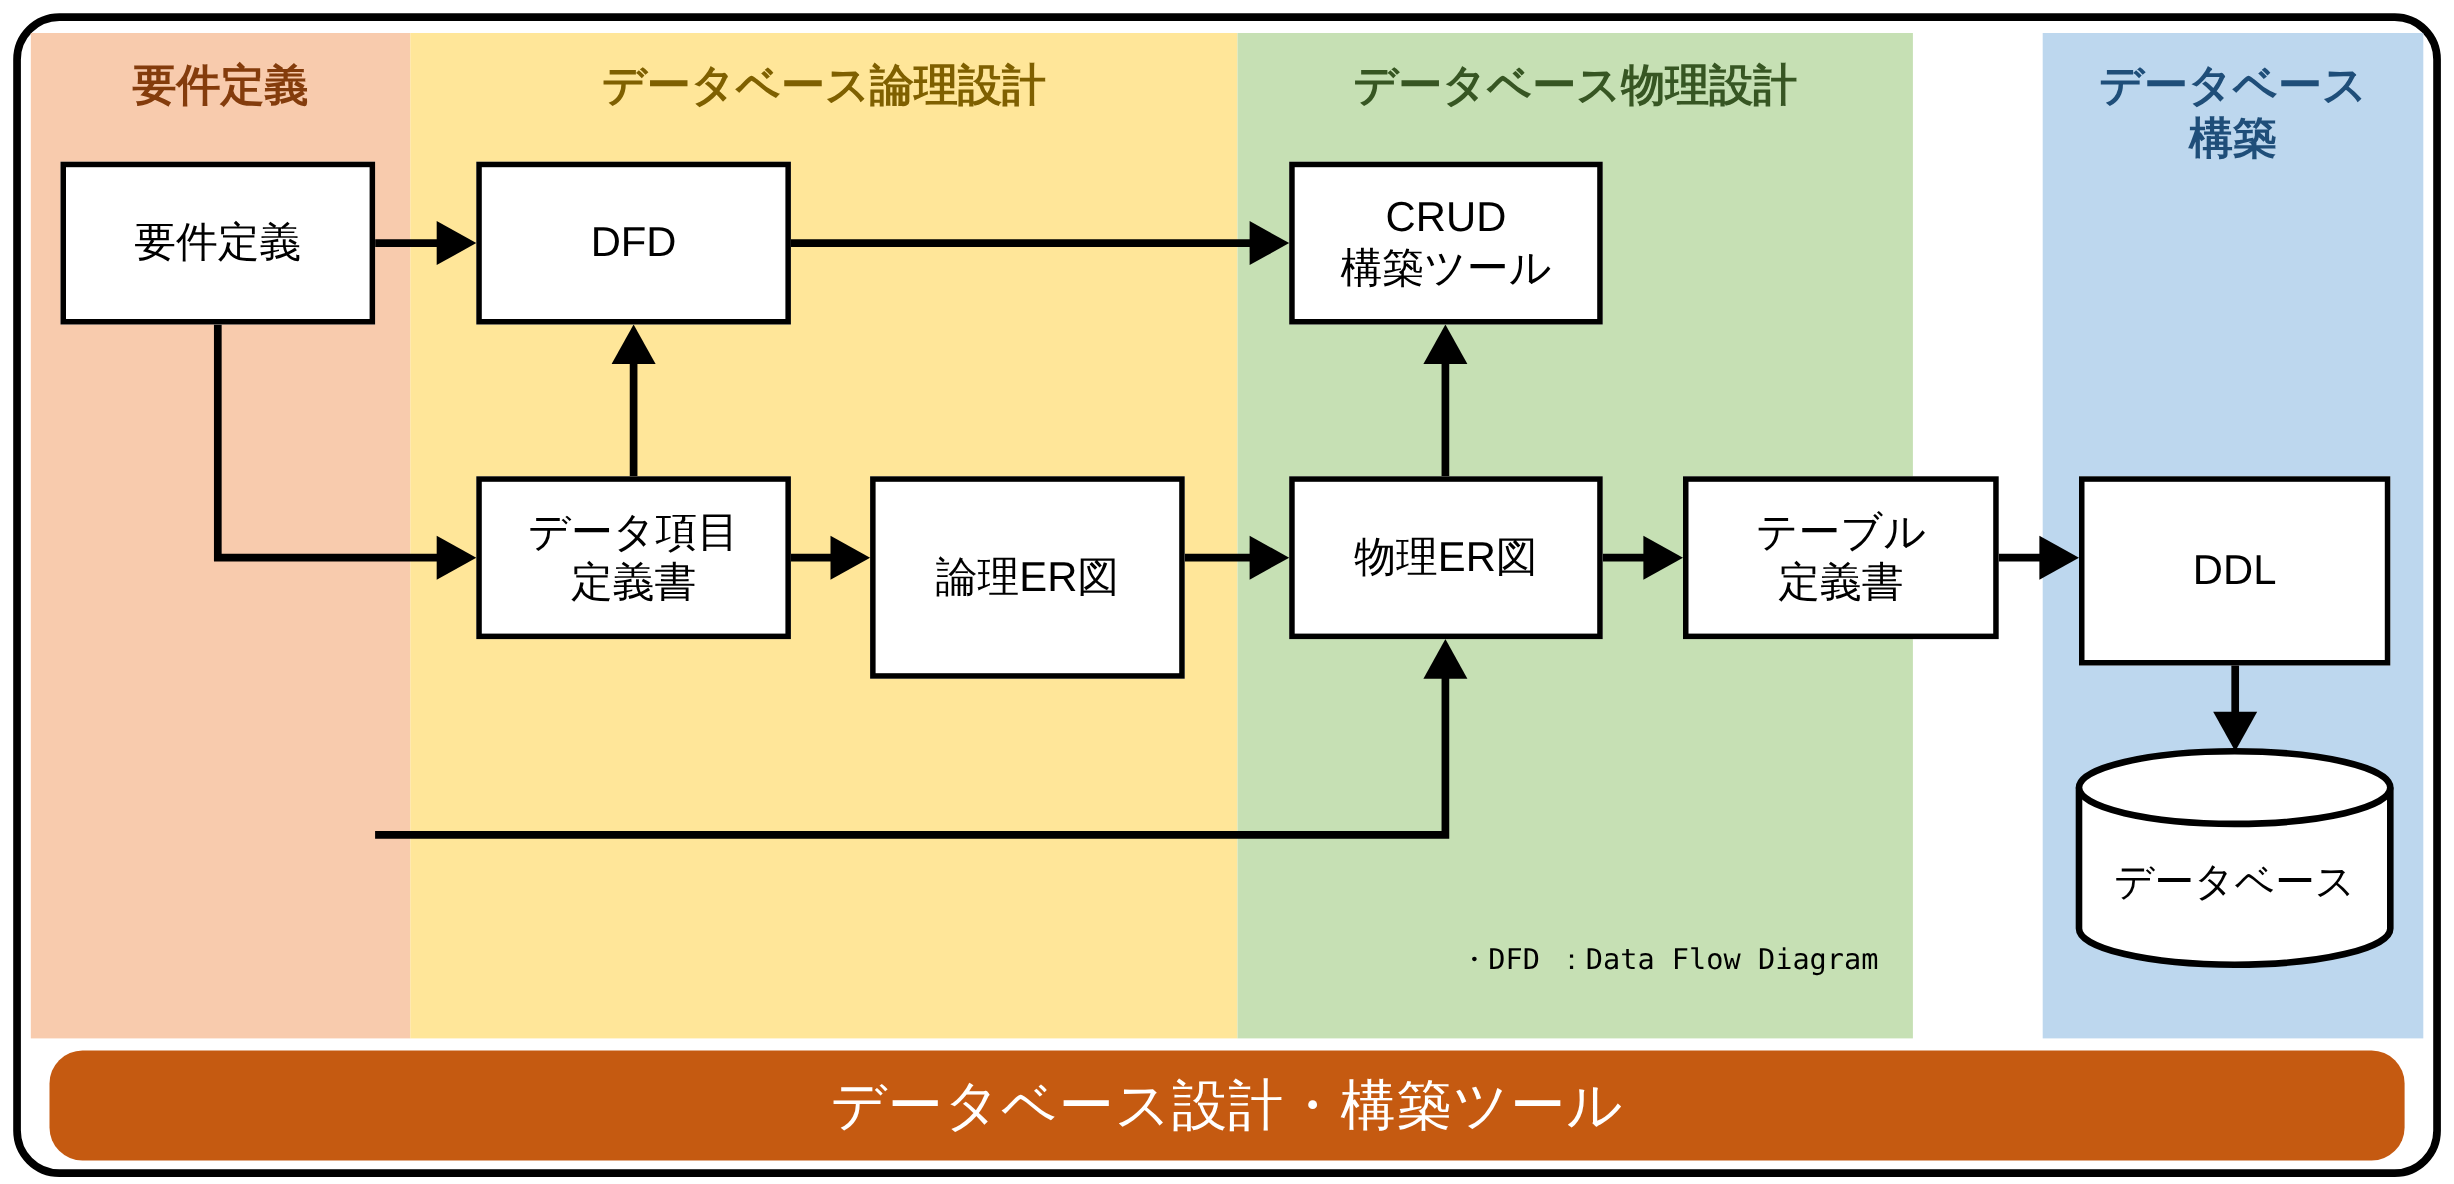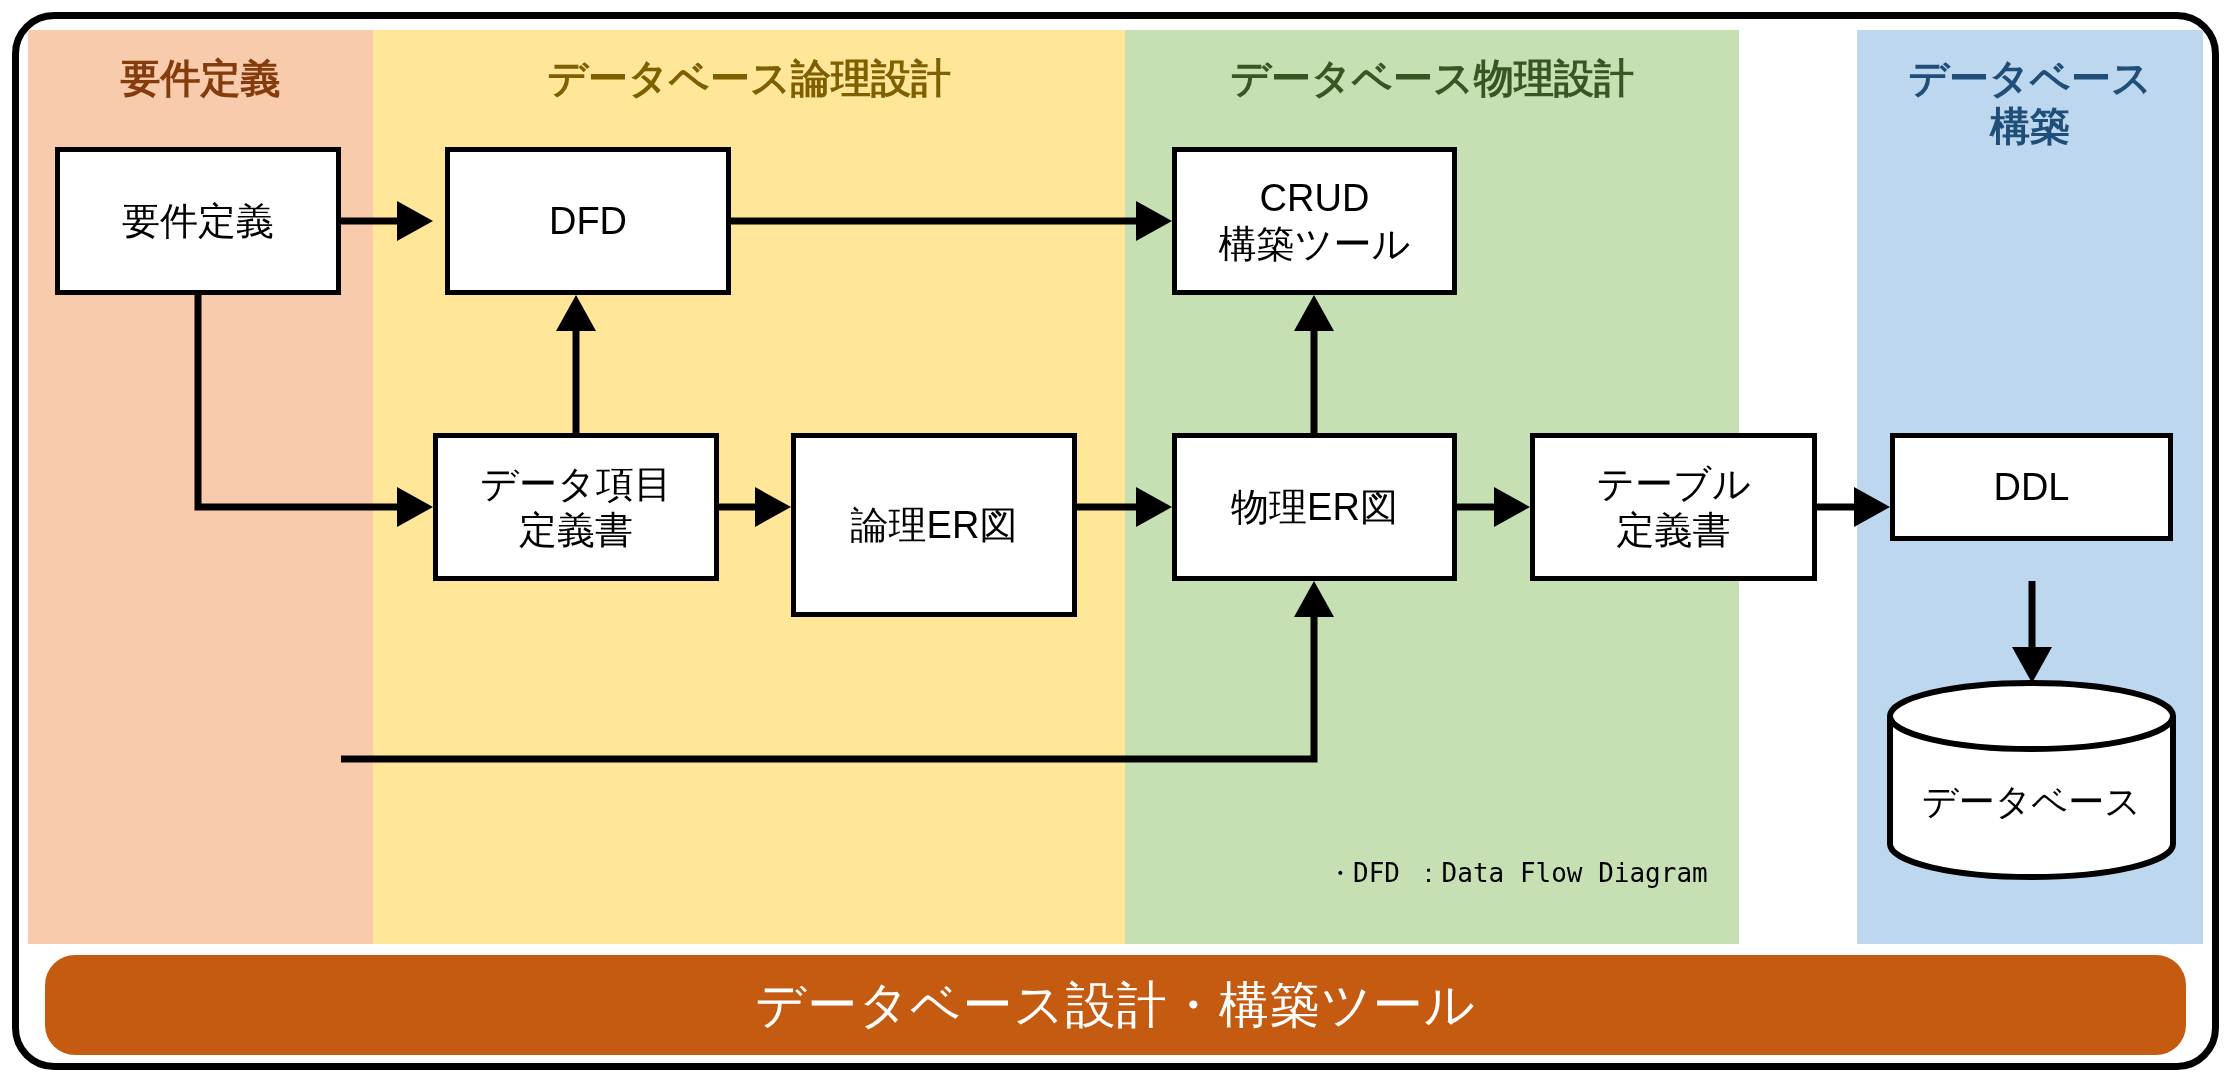--- a/index.html
+++ b/index.html
@@ -109,30 +109,30 @@
       </g>
     </g>
 
     <g>
       <path d="M 1890 716 L 1890 844 A 141.5 33 0 0 0 2173 844 L 2173 716" fill="#ffffff" stroke="#000" stroke-width="6"></path>
       <ellipse cx="2031.5" cy="716" rx="141.5" ry="33" fill="#ffffff" stroke="#000" stroke-width="6"></ellipse>
     </g>
   </svg>
 
   <div class="node" style="left:55px;top:147px;width:286px;height:148px;">要件定義</div>
-  <div class="node" style="left:445px;top:147px;width:286px;height:148px;">DFD</div>
+  <div class="node" style="left:433px;top:147px;width:286px;height:148px;">DFD</div>
   <div class="node" style="left:1172px;top:147px;width:285px;height:148px;">CRUD
 構築ツール</div>
   <div class="node" style="left:433px;top:433px;width:286px;height:148px;">データ項目
 定義書</div>
   <div class="node" style="left:791px;top:433px;width:286px;height:184px;">論理ER図</div>
   <div class="node" style="left:1172px;top:433px;width:285px;height:148px;">物理ER図</div>
   <div class="node" style="left:1530px;top:433px;width:287px;height:148px;">テーブル
 定義書</div>
-  <div class="node" style="left:1890px;top:433px;width:283px;height:108px;">DDL</div>
+  <div class="node" style="left:1890px;top:433px;width:283px;height:172px;">DDL</div>
 
   <div class="cyl-label">データベース</div>
 
   <div class="legend">
     <div>・DFD ：Data Flow Diagram</div>
     <div>・ER図：Entity Relationship Diagram</div>
     <div>・CRUD：Create Read Update Delete</div>
     
   </div>
 

